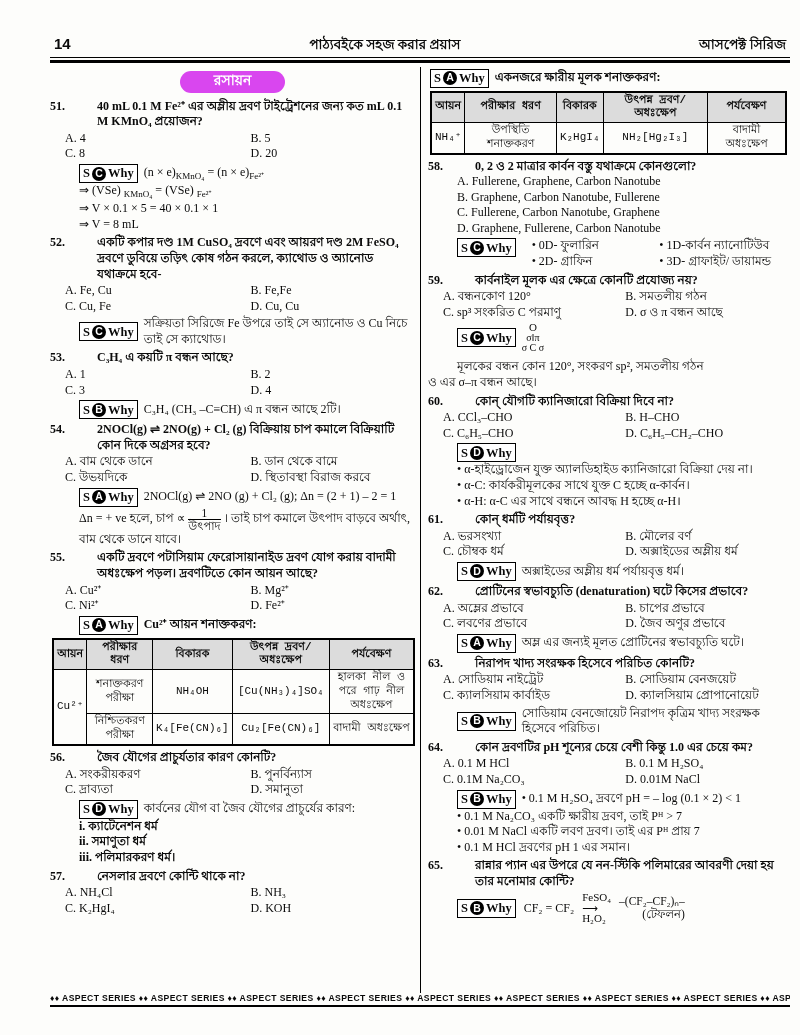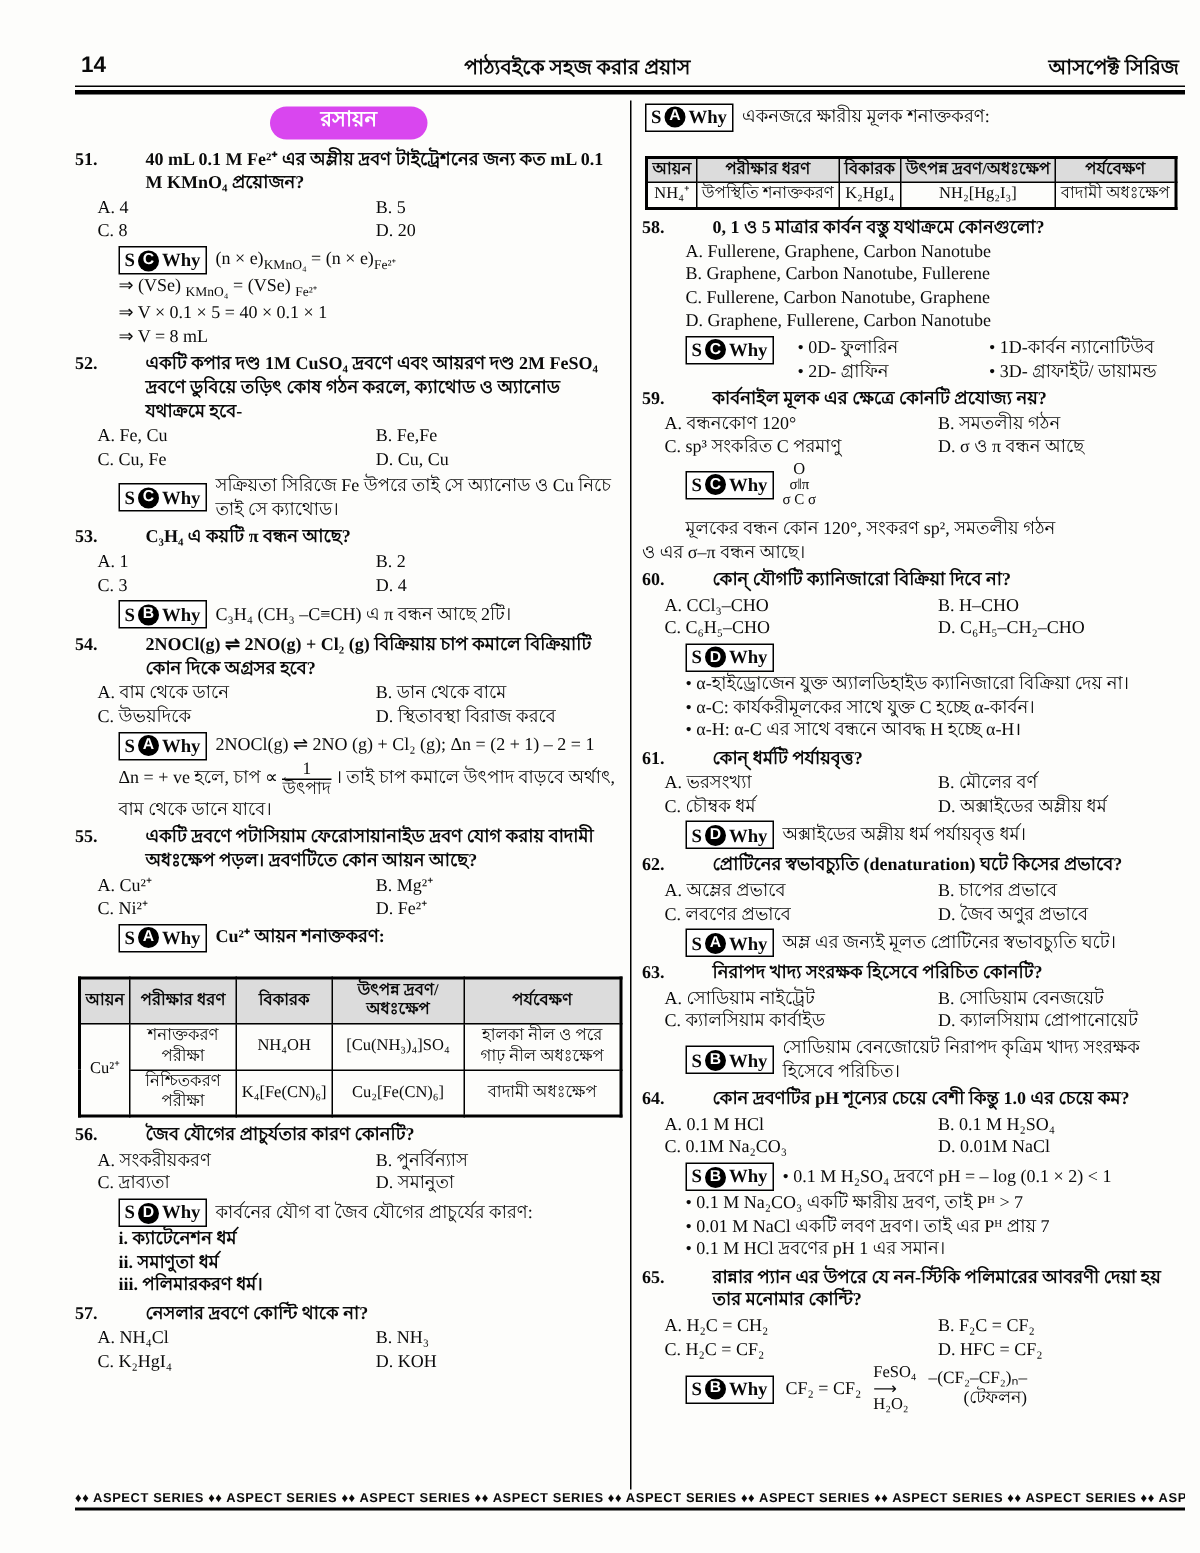--- a/index.html
+++ b/index.html
@@ -25,21 +25,21 @@
   .opts{display:grid;grid-template-columns:53% 47%;margin-left:15px;margin-top:1px;}
   .opts span{display:block;}
   .ans{margin-left:29px;margin-top:2px;}
   .ansrow{display:flex;align-items:center;gap:6px;flex-wrap:wrap;}
   
   .swhy{display:inline-flex;align-items:center;gap:2px;border:1.7px solid #000;background:#fff;
         padding:0 3px;font-weight:bold;font-size:12.5px;height:17px;flex:none;}
   .sw-c{width:14px;height:14px;border-radius:50%;background:#000;color:#fff;display:inline-flex;
         align-items:center;justify-content:center;font-size:10.5px;font-family:"Liberation Sans",sans-serif;}
   
-  table{border-collapse:collapse;border:2px solid #000;font-size:11px;margin:16px 0 4px 2px;}
+  table{border-collapse:collapse;border:2px solid #000;font-size:11px;margin:3px 0 4px 2px;font-family:Liberation Mono, monospace;}
   th,td{border:1px solid #000;padding:1px 3px;text-align:center;line-height:1.25;}
   th{background:#dcdcdc;font-weight:bold;}
   
   .sub{font-size:9px;vertical-align:sub;}
   .frac{display:inline-flex;flex-direction:column;text-align:center;vertical-align:middle;
         line-height:1.05;margin:0 3px;font-size:11.5px;}
   .frac .fn{border-bottom:1px solid #000;padding:0 3px;}
   .dgm{display:inline-flex;flex-direction:column;align-items:center;line-height:1;font-size:10px;flex:none;}
   .dgm .d1{font-size:11px;}
   .rxn{display:flex;align-items:center;gap:8px;margin-left:29px;margin-top:3px;}
@@ -255,21 +255,21 @@
 
     <div class="col right">
 
       <div class="q">
         <div class="ansrow" style="margin-left:2px">
           <span class="swhy">
               <span class="sw-s">S</span>
               <span class="sw-c">A</span>
               <span class="sw-w">Why</span>
             </span>
-          <span style="font-weight:normal">একনজরে ক্ষারীয় মূলক শনাক্তকরণ:</span>
+          <span style="font-weight:bold">একনজরে ক্ষারীয় মূলক শনাক্তকরণ:</span>
         </div>
         <table>
           <tbody>
               <tr>
             <th>আয়ন</th>
             <th>পরীক্ষার ধরণ</th>
             <th>বিকারক</th>
             <th>উৎপন্ন দ্রবণ/অধঃক্ষেপ</th>
             <th>পর্যবেক্ষণ</th>
           </tr>
@@ -280,21 +280,21 @@
             <td>NH₂[Hg₂I₃]</td>
             <td>বাদামী অধঃক্ষেপ</td>
           </tr>
         </tbody>
           </table>
       </div>
 
       <div class="q">
         <div class="qh">
             <span class="num">58.</span>
-          <span>0, 1 ও 5 মাত্রার কার্বন বস্তু যথাক্রমে কোনগুলো?</span>
+          <span>0, 2 ও 2 মাত্রার কার্বন বস্তু যথাক্রমে কোনগুলো?</span>
           </div>
         <div style="margin-left:29px">
           <div>A. Fullerene, Graphene, Carbon Nanotube</div>
           <div>B. Graphene, Carbon Nanotube, Fullerene</div>
           <div>C. Fullerene, Carbon Nanotube, Graphene</div>
           <div>D. Graphene, Fullerene, Carbon Nanotube</div>
         </div>
         <div class="ans ansrow" style="align-items:flex-start">
           <span class="swhy">
               <span class="sw-s">S</span>
@@ -447,26 +447,20 @@
           <div>• 0.01 M NaCl একটি লবণ দ্রবণ। তাই এর Pᴴ প্রায় 7</div>
           <div>• 0.1 M HCl দ্রবণের pH 1 এর সমান।</div>
         </div>
       </div>
 
       <div class="q">
         <div class="qh">
             <span class="num">65.</span>
           <span>রান্নার প্যান এর উপরে যে নন-স্টিকি পলিমারের আবরণী দেয়া হয় তার মনোমার কোন্টি?</span>
           </div>
-        <div class="opts">
-          <span>A. H₂C = CH₂</span>
-          <span>B. F₂C = CF₂</span>
-          <span>C. H₂C = CF₂</span>
-          <span>D. HFC = CF₂</span>
-        </div>
         <div class="rxn">
           <span class="swhy">
               <span class="sw-s">S</span>
               <span class="sw-c">B</span>
               <span class="sw-w">Why</span>
             </span>
           <span>CF₂ = CF₂</span>
           <span class="arr">
             <span class="t">FeSO₄</span>
             <span class="m">⟶</span>

